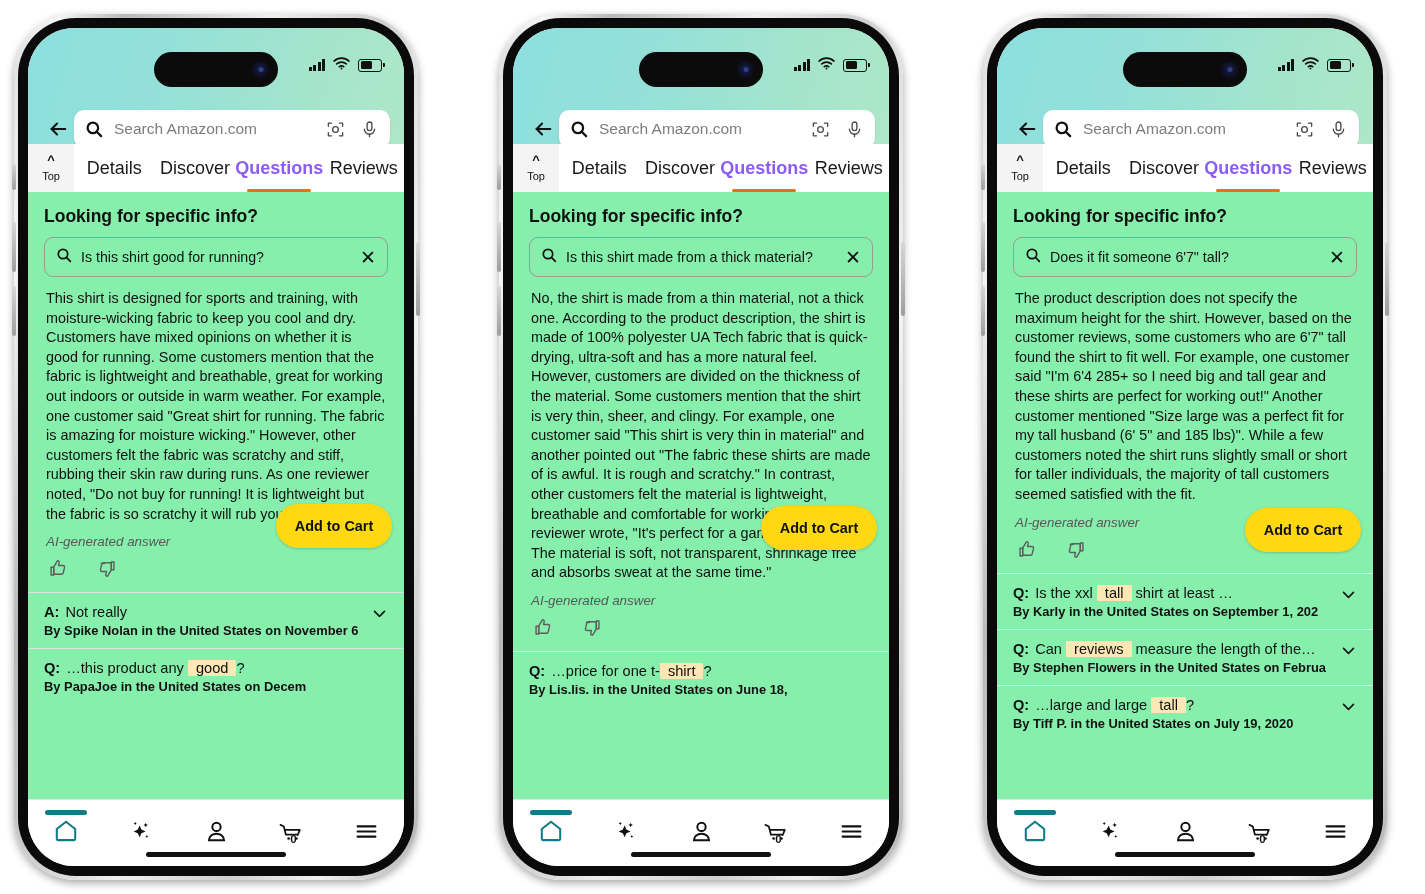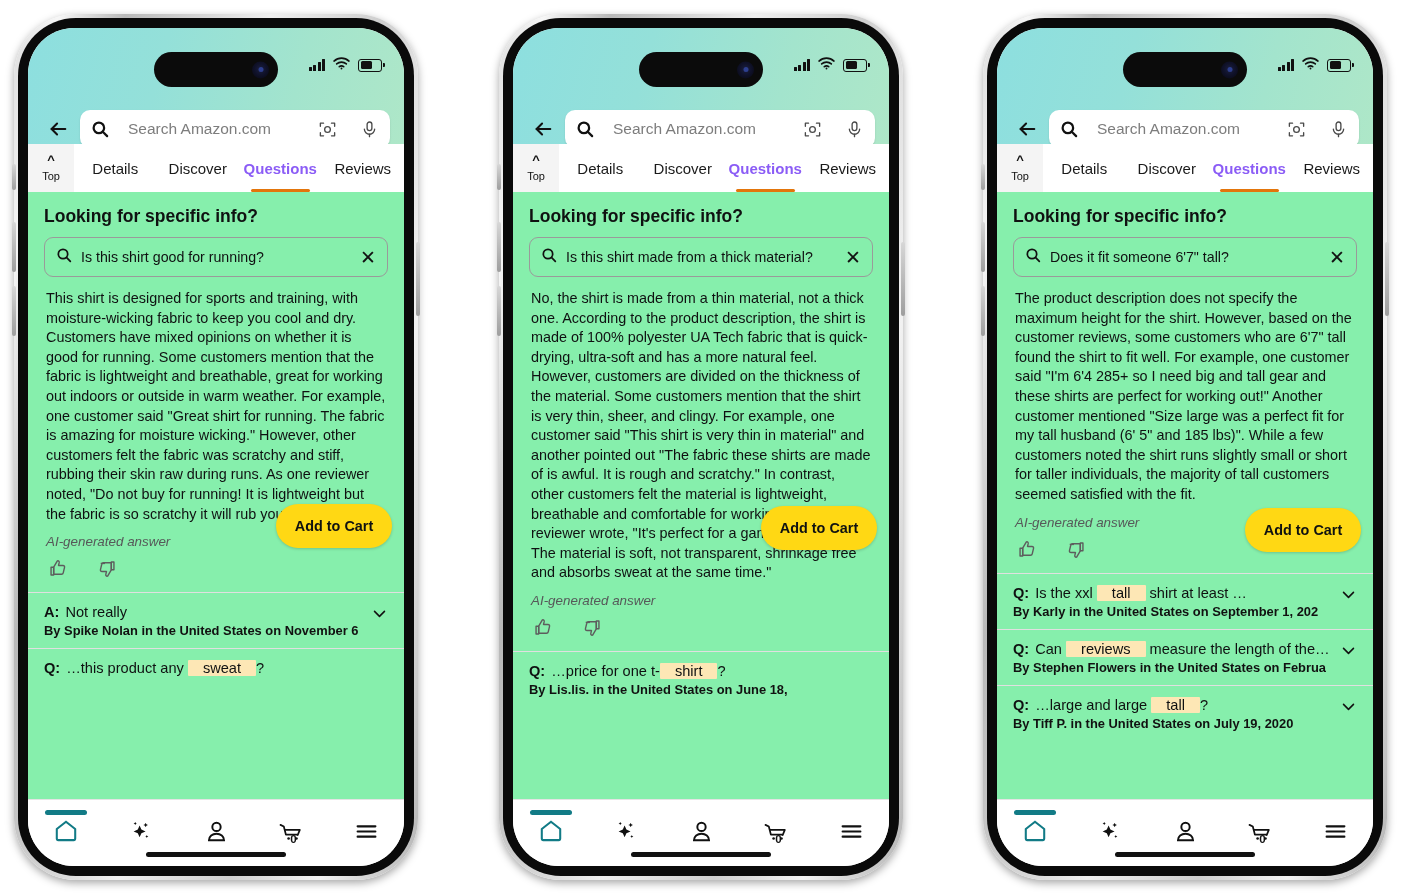--- a/index.html
+++ b/index.html
@@ -62,42 +62,42 @@
   .bars i:nth-child(3){height:9px;}
   .bars i:nth-child(4){height:12px;}
   .batt{width:22px;height:11px;border:1.5px solid #111;border-radius:3px;position:relative;}
   .batt:after{content:"";position:absolute;right:-3.5px;top:3px;width:2px;height:4px;background:#111;border-radius:0 1px 1px 0;}
   .batt span{position:absolute;left:1.5px;top:1.5px;bottom:1.5px;width:11px;background:#111;border-radius:1.5px;display:block;}
 
   
   .searchrow{position:absolute;left:0;right:0;top:78px;height:46px;display:flex;align-items:center;padding:0 14px;box-sizing:border-box;}
   .backarrow{width:32px;height:32px;display:flex;align-items:center;justify-content:center;flex:0 0 auto;cursor:pointer;}
   .searchbox{
-    flex:1;height:38px;background:#fff;border-radius:10px;margin-left:6px;
-    display:flex;align-items:center;padding:0 11px;box-sizing:border-box;gap:19px;
+    flex:1;height:38px;background:#fff;border-radius:10px;
+    display:flex;align-items:center;padding:0 11px;box-sizing:border-box;gap:11px;
     box-shadow:0 1px 2px rgba(0,0,0,.12);
   }
   .searchbox .ph{flex:1;color:#7d7d7d;font-size:15.5px;}
   .searchbox .ic{flex:0 0 auto;display:flex;align-items:center;color:#4a4a4a;cursor:pointer;}
   .searchbox .ic.mic{margin-left:4px;}
 
   
   .tabs{
     position:absolute;left:0;right:0;top:116px;height:48px;background:#fff;
     display:flex;align-items:stretch;border-bottom:1px solid #e6e6e6;
   }
   .tab-top{
     width:46px;background:#f4f4f4;display:flex;flex-direction:column;
     align-items:center;justify-content:center;gap:0px;cursor:pointer;
   }
   .tab-top .chev{font-size:13px;line-height:9px;color:#111;font-weight:700;}
   .tab-top .lbl{font-size:11px;color:#111;margin-top:6px;}
   .tab{
     flex:1;display:flex;align-items:center;justify-content:center;position:relative;
-    font-size:15px;color:#1a1a1a;cursor:pointer;
+    font-size:18px;color:#1a1a1a;cursor:pointer;
   }
   .tab.active{color:#8b5cf6;font-weight:700;}
   .tab.active:after{
     content:"";position:absolute;left:12px;right:12px;bottom:0;height:3.5px;background:#e3750b;border-radius:2px;
   }
 
   
   .content{position:absolute;left:0;right:0;top:164px;bottom:66px;background:#86efac;overflow:hidden;}
   .h-title{font-size:17.5px;font-weight:700;color:#0f1111;padding:14px 16px 10px 16px;}
   .qbox{
@@ -119,21 +119,21 @@
     border-top:1px solid #e0e0e0;padding:11px 16px 10px 16px;position:relative;
   }
   .qa-item .qline{
     display:flex;align-items:flex-start;gap:6px;font-size:14.6px;color:#0f1111;
     white-space:nowrap;overflow:hidden;
   }
   .qa-item .qline .pfx{font-weight:700;flex:0 0 auto;}
   .qa-item .qline .qtxt{flex:1;overflow:hidden;text-overflow:clip;}
   .qa-item .byline{font-size:12.9px;font-weight:700;color:#111;margin-top:3px;white-space:nowrap;overflow:hidden;}
   .qa-item .chev{position:absolute;right:16px;top:12px;color:#111;font-size:15px;}
-  mark{background:#fde7b5;color:inherit;padding:0 15px;border-radius:1px;}
+  mark{background:#fde7b5;color:inherit;padding:0 8px;border-radius:1px;}
 
   .addcart{
     position:absolute;border-radius:22px;background:#ffd814;color:#0f1111;
     font-size:14.4px;font-weight:700;display:flex;align-items:center;justify-content:center;
     height:44px;width:116px;cursor:pointer;box-shadow:0 1px 3px rgba(0,0,0,.18);
   }
 
   
   .botnav{
     position:absolute;left:0;right:0;bottom:0;height:66px;background:#fff;
@@ -266,22 +266,23 @@
                 <span class="qtxt">Not really</span>
               </div>
               <div class="byline">By Spike Nolan in the United States on November 6</div>
               <span class="chev"><svg width="17" height="17" viewBox="0 0 24 24" fill="none" stroke="#111" stroke-width="2.2" stroke-linecap="round" stroke-linejoin="round">
                   <polyline points="5,9 12,16 19,9"></polyline>
                 </svg></span>
             </div>
             <div class="qa-item">
               <div class="qline">
                 <span class="pfx">Q:</span>
-                <span class="qtxt">…this product any <mark>sweat</mark>?</span>
+                <span class="qtxt">…this product any <mark>good</mark>?</span>
               </div>
+              <div class="byline">By PapaJoe in the United States on Decem</div>
             </div>
           </div>
         </div>
         <div class="addcart" style="right:12px;top:476px;">
           <span>Add to Cart</span>
         </div>
         <div class="botnav">
           <div class="navitem active">
             <span class="pill"></span>
             <span><svg width="26" height="26" viewBox="0 0 24 24" fill="none" stroke="currentColor" stroke-width="1.9" stroke-linecap="round" stroke-linejoin="round">

